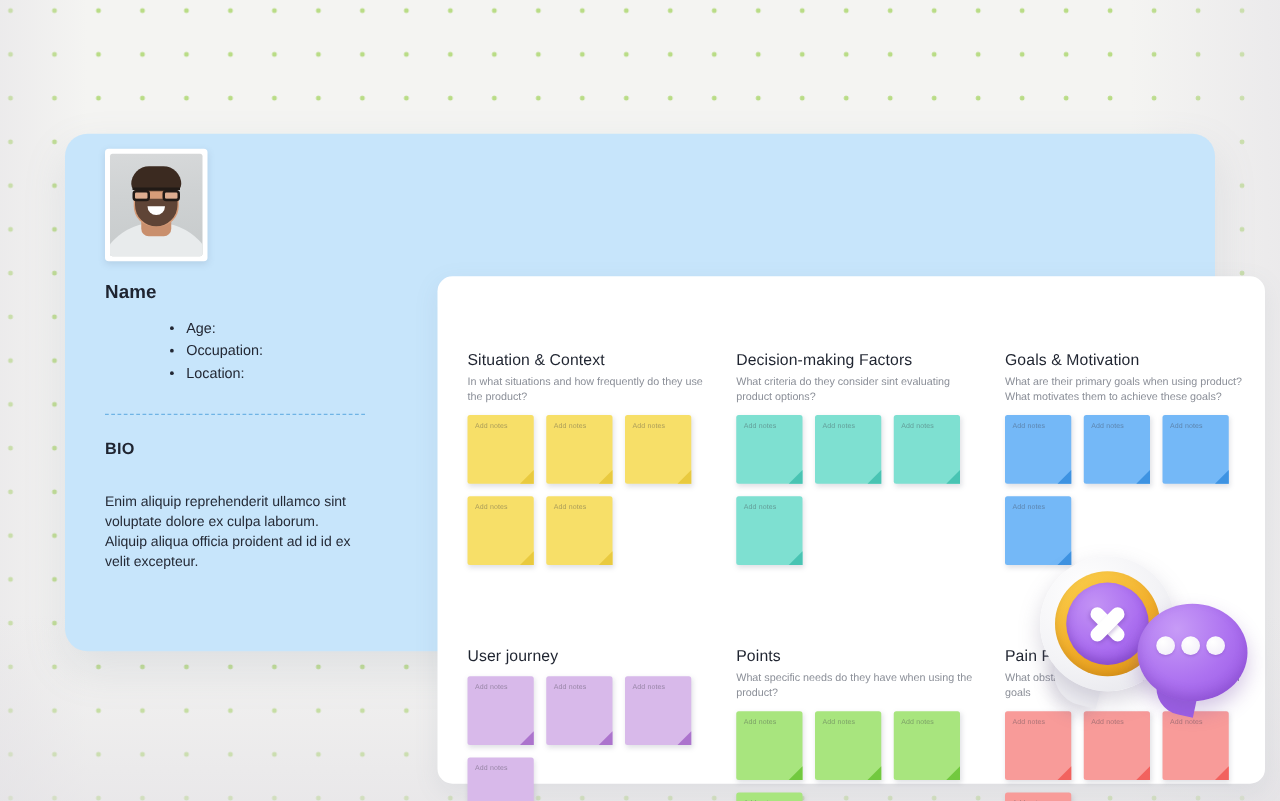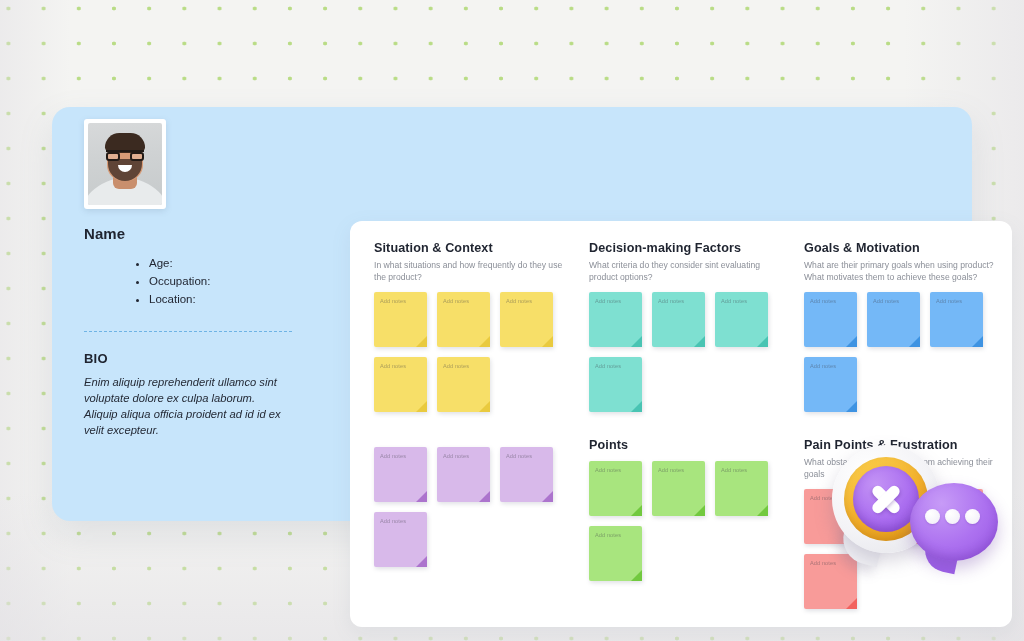--- a/index.html
+++ b/index.html
@@ -183,26 +183,25 @@
   }
 
   #bio-title {
     margin-top: 19px;
     font-size: 13px;
     font-weight: bold;
     color: #1f2430;
     letter-spacing: .2px;
   }
   #bio-text {
-    margin-top: 8px;
+    margin-top: 28px;
     font-size: 11.2px;
     line-height: 16px;
     color: #242a36;
     width: 200px;
-    font-style: italic;
   }
 
   
   #sheet {
     position: absolute;
     left: 298px;
     top: 114px;
     width: 662px;
     height: 406px;
     background: #ffffff;
@@ -214,23 +213,24 @@
   .grid-row {
     display: flex;
     gap: 0;
   }
   .col {
     width: 215px;
     flex: 0 0 215px;
   }
   .col-title {
     font-size: 12.6px;
-    font-weight: bold;
+    font-weight: normal;
     color: #1f2430;
     letter-spacing: .1px;
+    margin-top: 40px;
   }
   .col-desc {
     margin-top: 5px;
     font-size: 8.6px;
     line-height: 11.5px;
     color: #8b8f98;
     width: 190px;
   }
 
   .notes {
@@ -487,20 +487,21 @@
           </div>
         </div>
 
       </div>
 
       <div class="row-gap"></div>
 
       <div class="grid-row">
 
         <div class="col">
+          <div class="col-title">User journey</div>
           <div class="notes">
             <div class="note purple">
               <div class="note-label">Add notes</div>
               <div class="fold"></div>
             </div>
             <div class="note purple">
               <div class="note-label">Add notes</div>
               <div class="fold"></div>
             </div>
             <div class="note purple">
@@ -509,20 +510,21 @@
             </div>
             <div class="note purple">
               <div class="note-label">Add notes</div>
               <div class="fold"></div>
             </div>
           </div>
         </div>
 
         <div class="col">
           <div class="col-title">Points</div>
+          <div class="col-desc">What specific needs do they have when using the product?</div>
           <div class="notes">
             <div class="note green">
               <div class="note-label">Add notes</div>
               <div class="fold"></div>
             </div>
             <div class="note green">
               <div class="note-label">Add notes</div>
               <div class="fold"></div>
             </div>
             <div class="note green">

